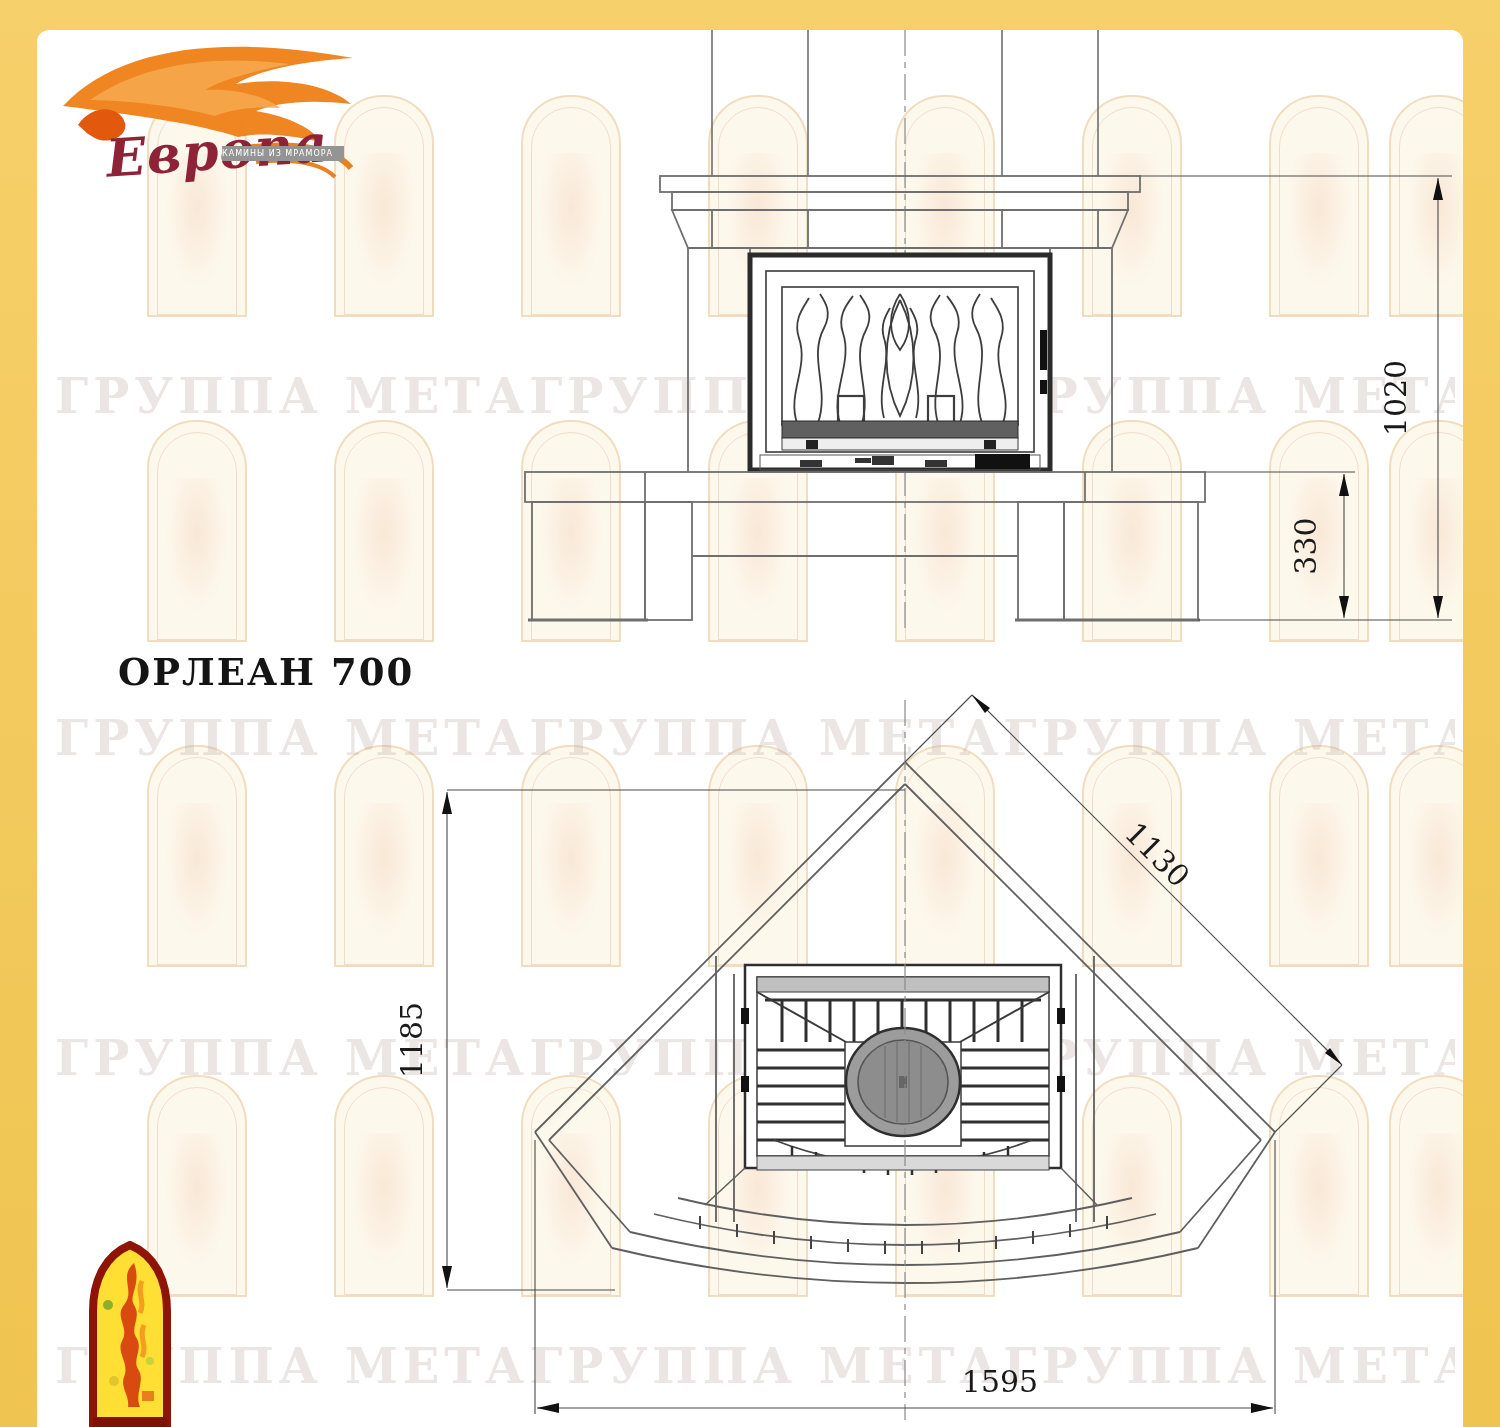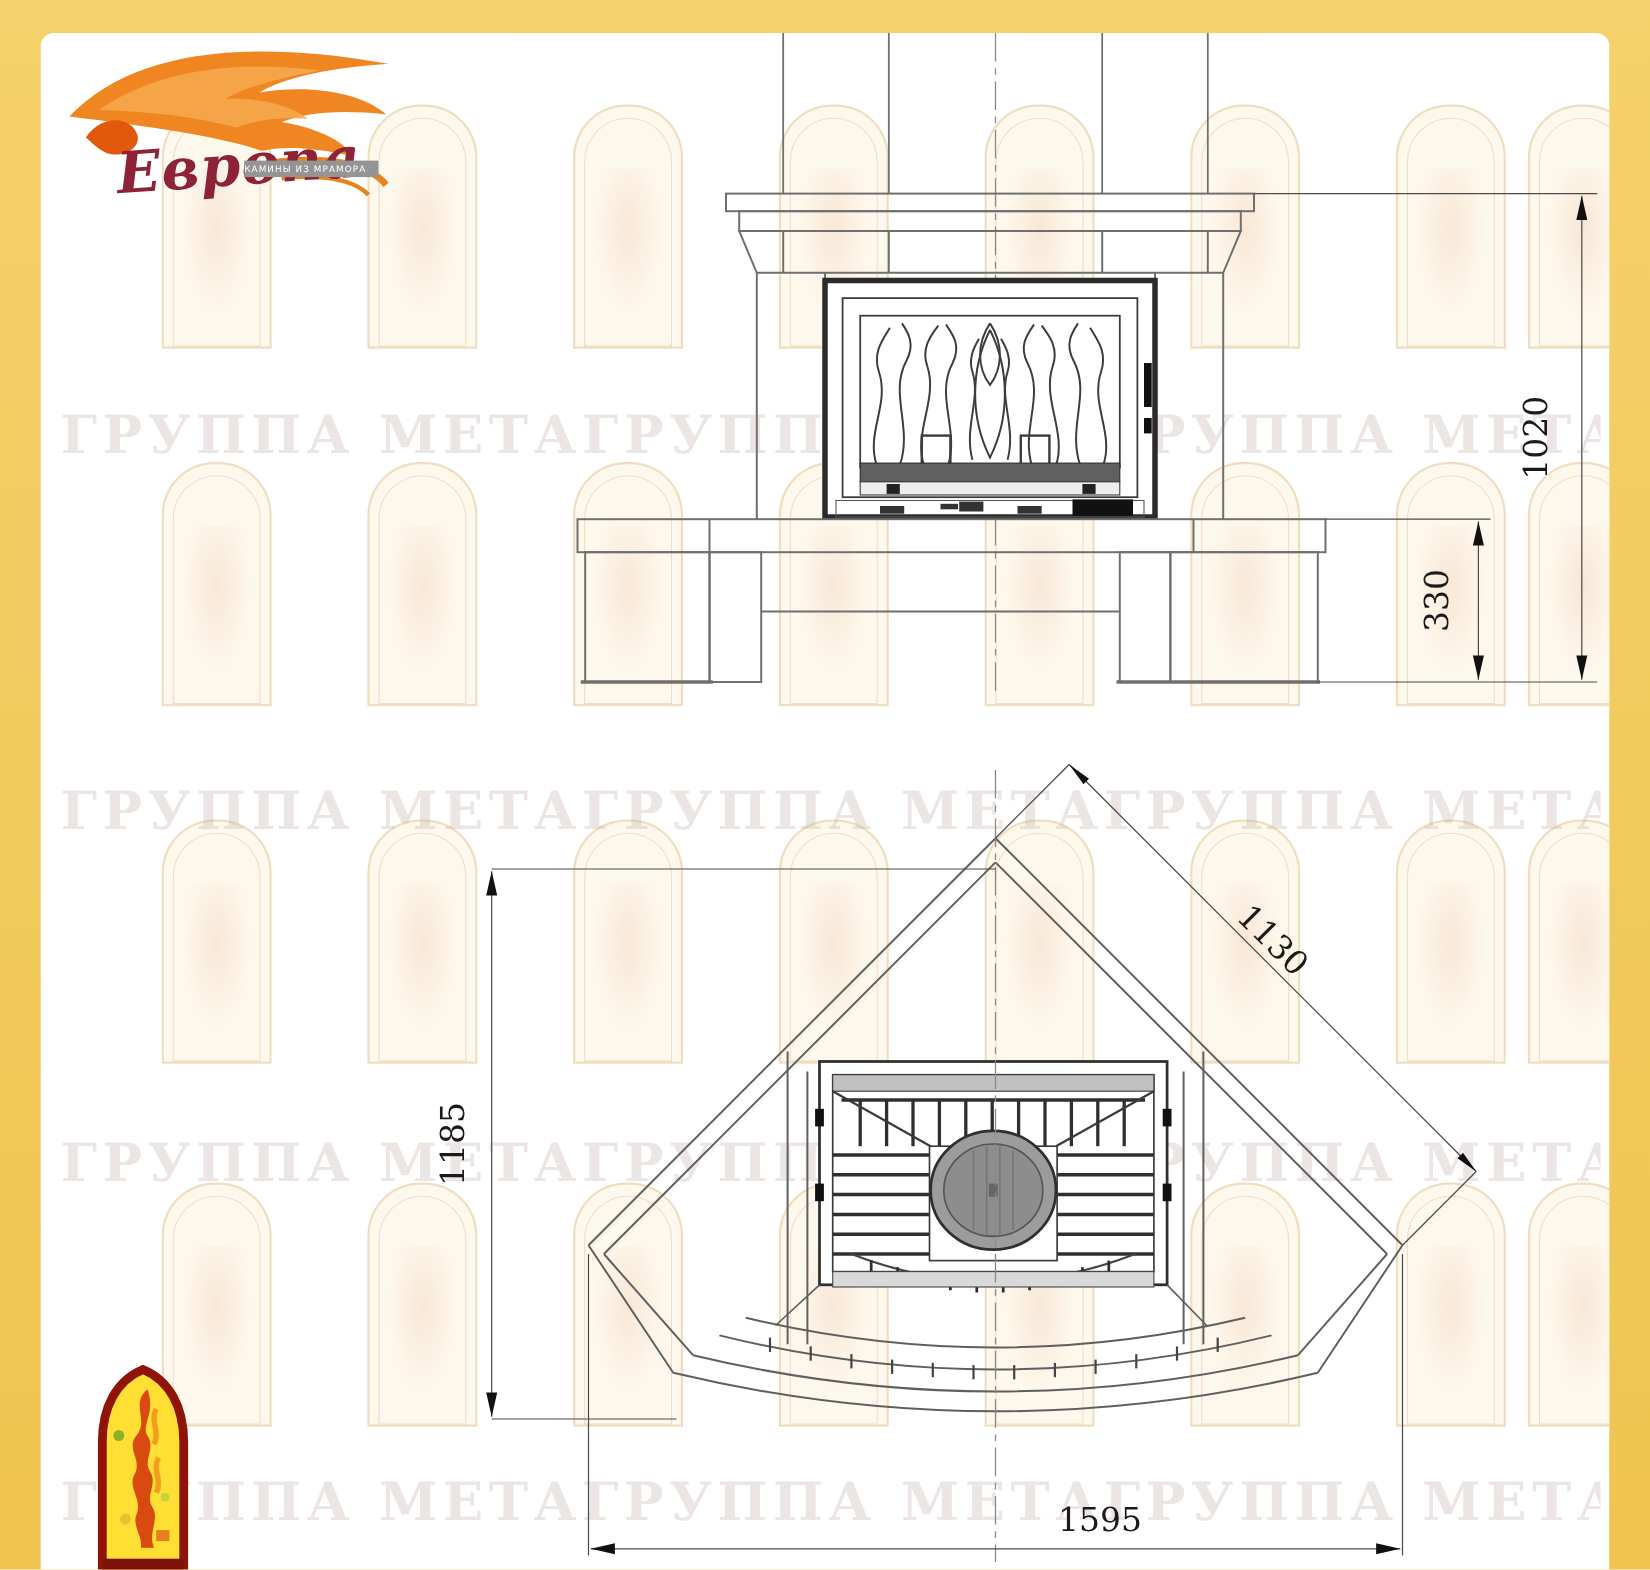--- a/index.html
+++ b/index.html
@@ -85,20 +85,21 @@
       <path d="M 15,78 C 70,20 170,6 305,30 C 245,34 208,44 188,56 C 238,48 283,58 303,76 C 258,71 228,75 208,83 C 243,89 265,101 273,114 C 233,105 208,105 190,109 C 150,96 95,88 15,78 Z" fill="#EE7F16" opacity="0.95"></path>
       <path d="M 42,72 C 92,37 162,26 242,36 C 192,46 170,54 157,62 C 187,60 217,68 232,80 C 202,78 182,82 167,88 C 130,78 85,73 42,72 Z" fill="#F7A94F" opacity="0.85"></path>
       <path d="M 198,120 C 250,113 287,121 303,140" stroke="#E8821C" stroke-width="6" fill="none"></path>
       <path d="M 208,134 C 250,130 274,136 287,149" stroke="#E8821C" stroke-width="4" fill="none"></path>
       <path d="M 30,97 C 45,75 72,78 77,95 C 80,108 62,116 49,111 C 40,107 36,102 30,97 Z" fill="#E2590D"></path>
     </svg>
     <div id="brand-text">Европа</div>
     <div id="brand-tagline">КАМИНЫ ИЗ МРАМОРА</div>
   </div>
 
+  <div id="model-title">ОРЛЕАН 700</div>
 
   <svg class="lay" style="left:440px;top:26px" width="1030" height="606" viewBox="440 26 1030 606">
 
     <g stroke="#6f6f6f" stroke-width="1.6">
       <line x1="712" y1="30" x2="712" y2="176"></line>
       <line x1="808" y1="30" x2="808" y2="176"></line>
       <line x1="1002" y1="30" x2="1002" y2="176"></line>
       <line x1="1098" y1="30" x2="1098" y2="176"></line>
     </g>
 

